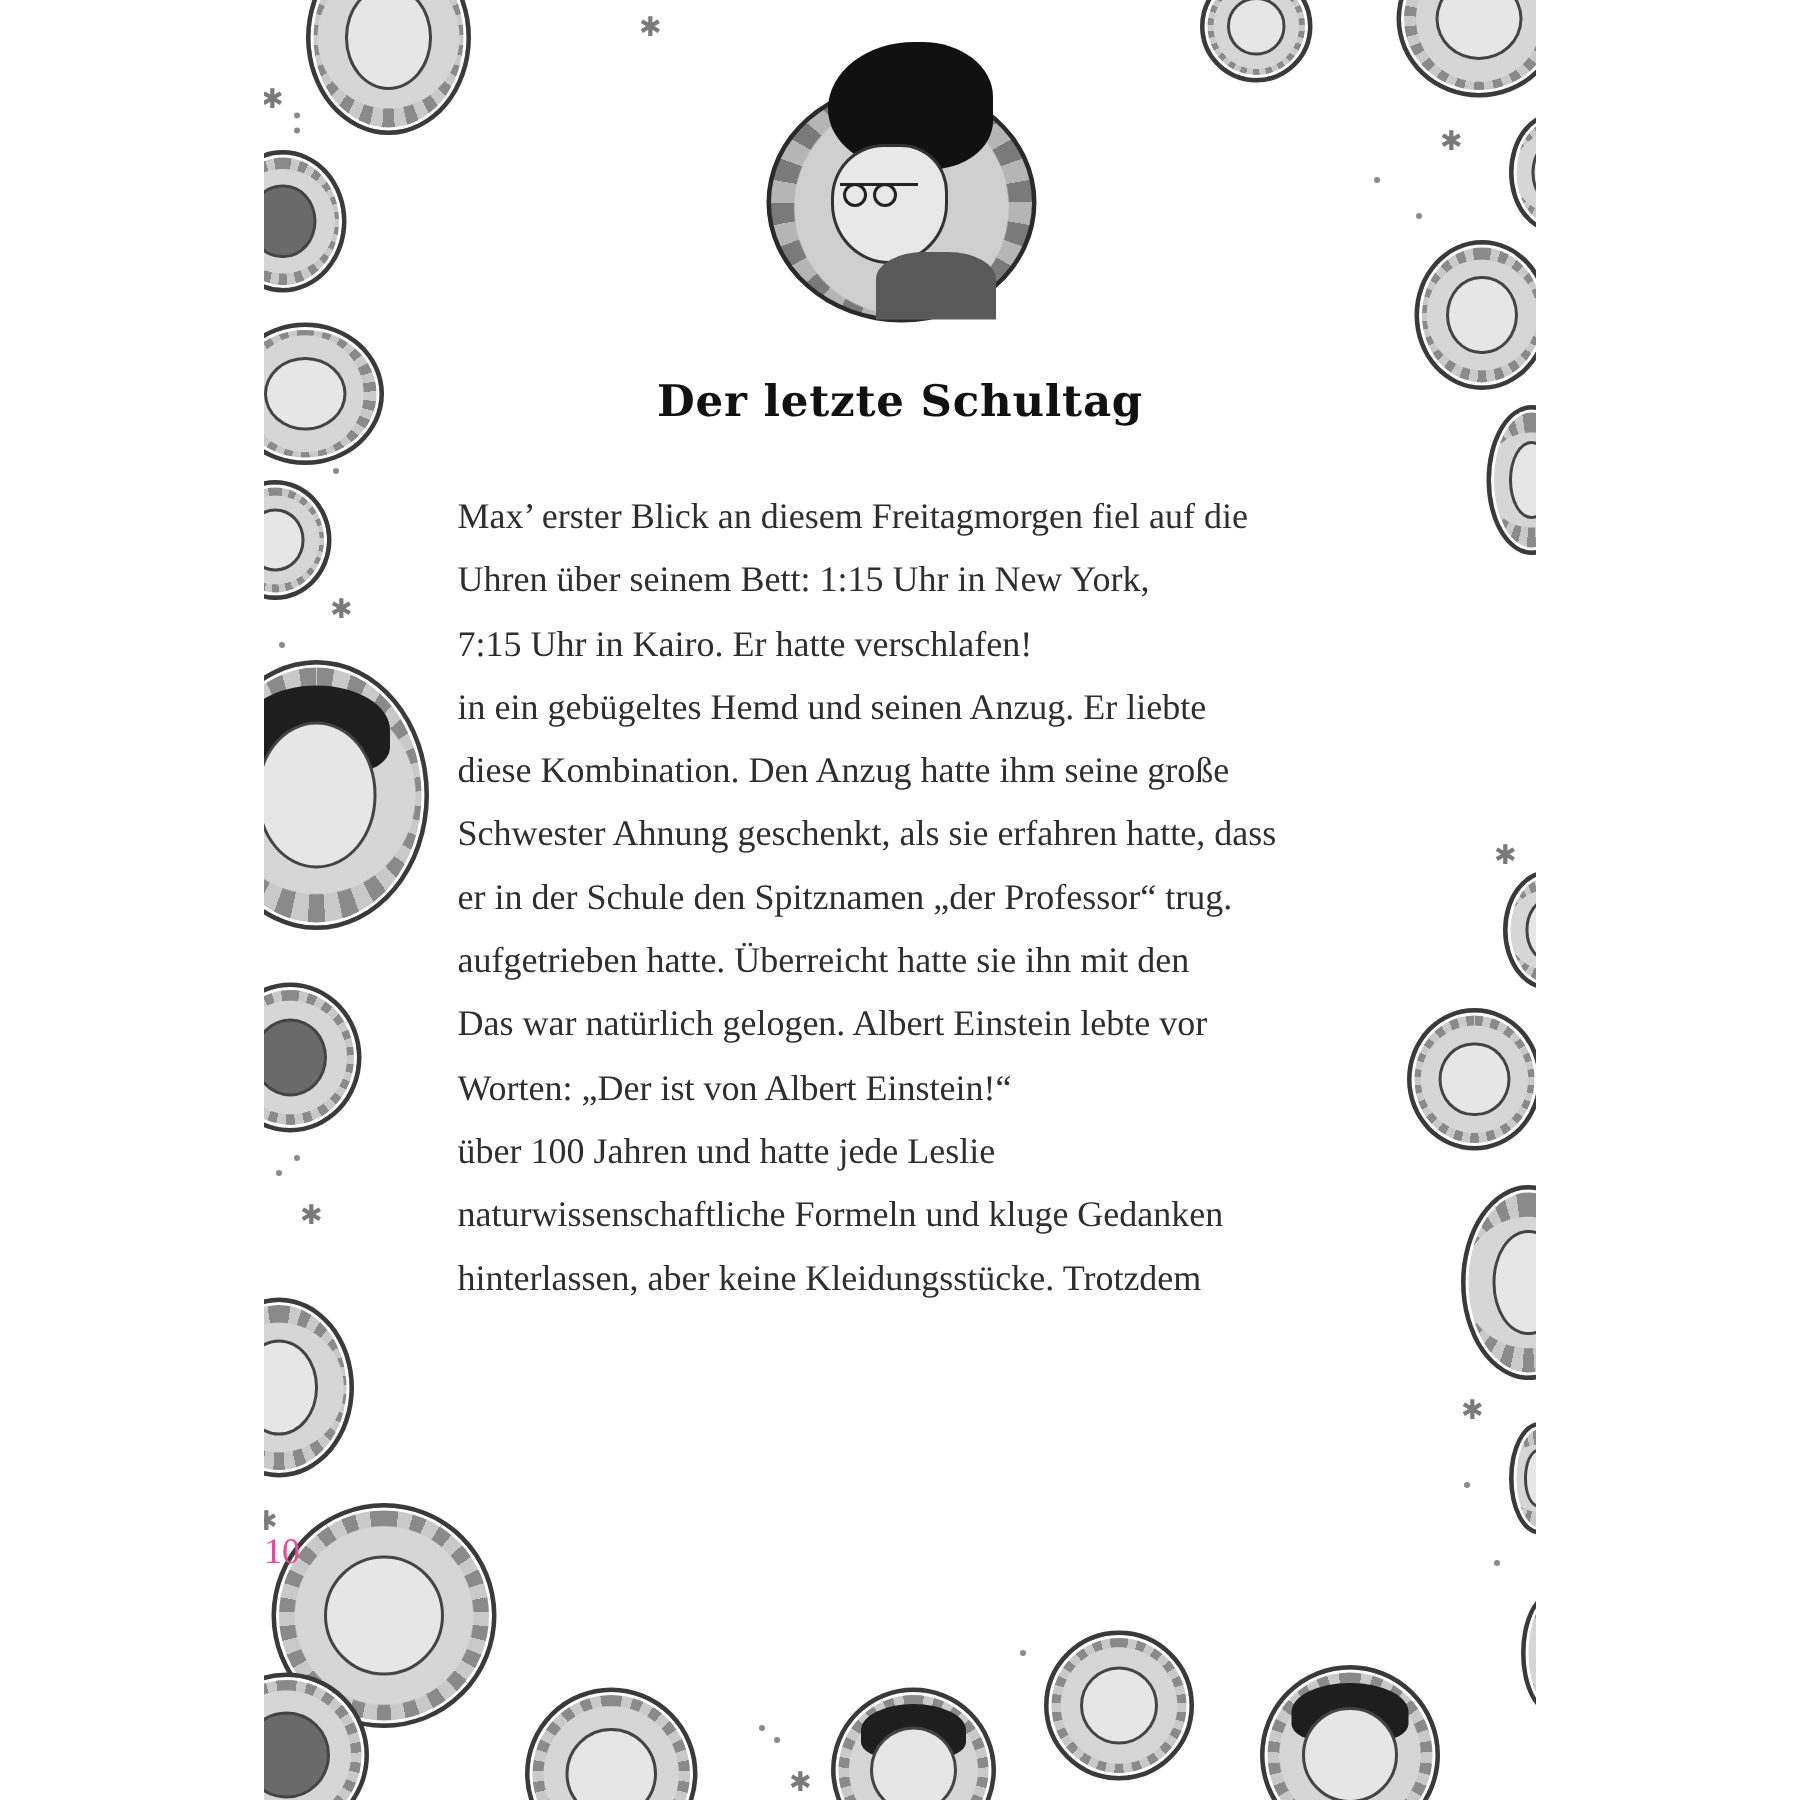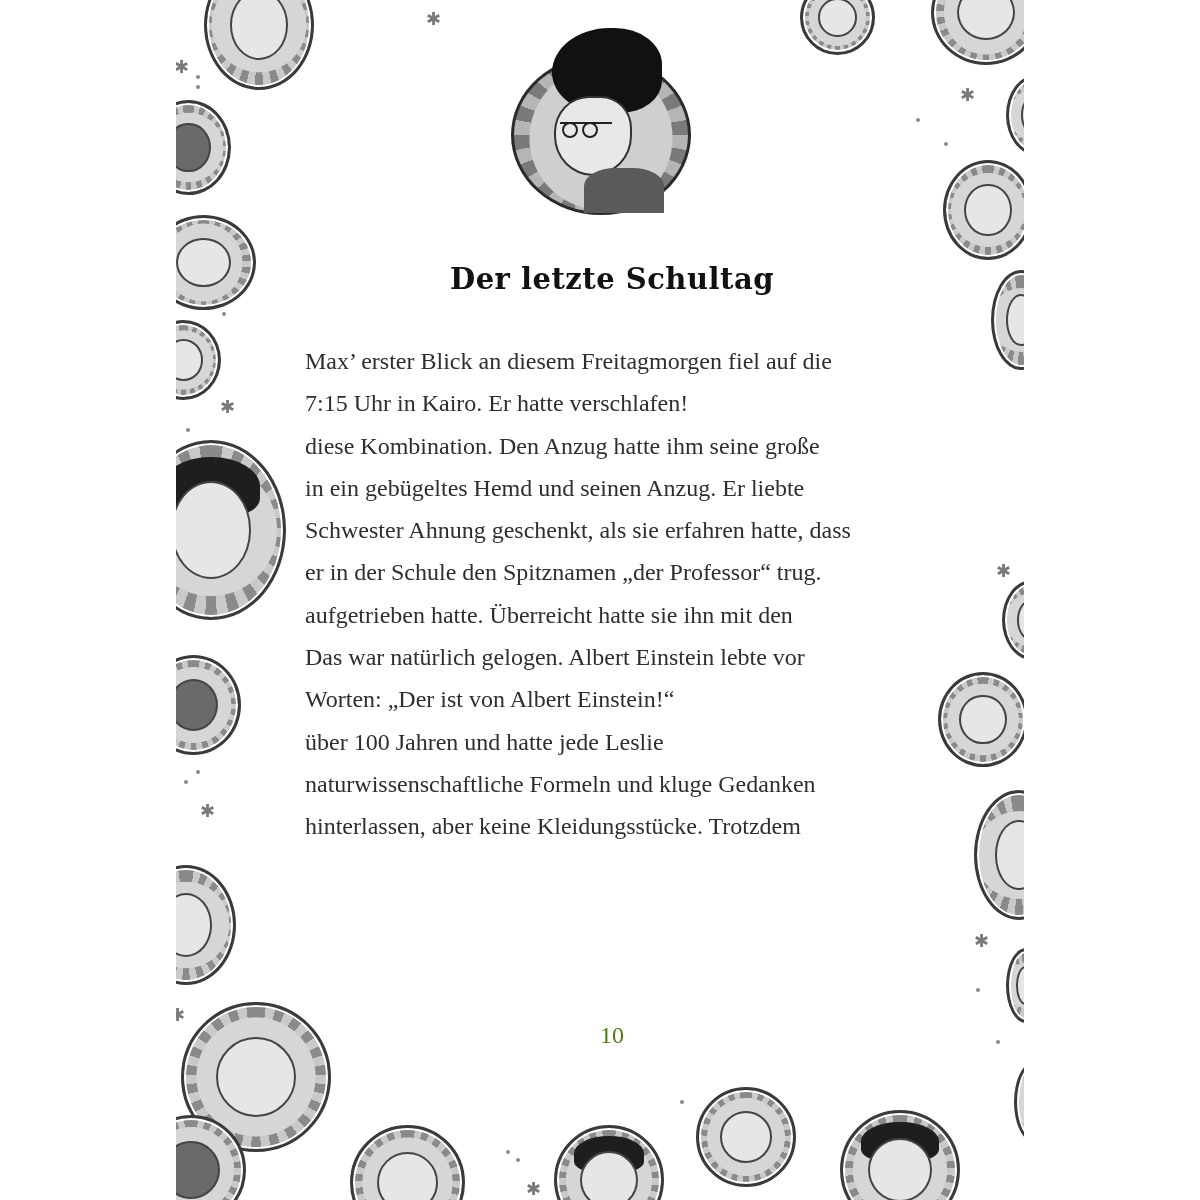--- a/index.html
+++ b/index.html
@@ -65,28 +65,28 @@
       position: absolute; left: 70px; top: 110px; width: 80px; height: 45px;
       background: #5a5a5a; border-radius: 40% 40% 0 0;
     }
 
     .chapter-title {
       position: absolute; left: 0; width: 848px; top: 250px; text-align: center;
       font-family: "DejaVu Serif", serif; font-weight: bold; font-size: 29px;
       color: #111; letter-spacing: 0.5px;
     }
     .body-text {
-      position: absolute; left: 129px; top: 340px; width: 620px;
+      position: absolute; left: 129px; top: 324px; width: 620px;
       font-family: "Liberation Serif", serif; font-size: 24px; line-height: 42.3px;
       color: #2e2e2e;
     }
     .body-text .line { display: block; white-space: nowrap; }
     .page-number {
-      position: absolute; left: 0; width: 872px; top: 1022px; text-align: center;
-      font-family: "Liberation Serif", serif; font-size: 24px; color: #4d7c0f;
+      position: absolute; left: 0; width: 872px; top: 1022px; 
+      font-family: "Liberation Serif", serif; font-size: 24px; color: #ec4899;
     }
   </style>
 </head>
 <body>
 
 <div class="page">
 
   <div class="medallion" style="left:28px; top:-40px; width:110px; height:130px;">
       <div class="face"></div>
     </div>
@@ -183,27 +183,28 @@
   <span class="dot" style="left:820px; top:1040px;"></span>
   <span class="dot" style="left:504px; top:1100px;"></span>
 
   <div class="hero">
     <div class="hero-hair"></div>
     <div class="hero-face"></div>
     <div class="hero-glasses"></div>
     <div class="hero-suit"></div>
   </div>
 
-  <h1 class="chapter-title" style="margin:12px;">Der letzte Schultag</h1>
+  <h1 class="chapter-title" style="margin:0;">Der letzte Schultag</h1>
 
   <div class="body-text">
     <span class="line">Max’ erster Blick an diesem Freitagmorgen fiel auf die</span>
+    <span class="line">Uhren über seinem Bett: 1:15 Uhr in New York,</span>
     <span class="line">7:15 Uhr in Kairo. Er hatte verschlafen!</span>
+    <span class="line">in ein gebügeltes Hemd und seinen Anzug. Er liebte</span>
     <span class="line">diese Kombination. Den Anzug hatte ihm seine große</span>
-    <span class="line">in ein gebügeltes Hemd und seinen Anzug. Er liebte</span>
     <span class="line">Schwester Ahnung geschenkt, als sie erfahren hatte, dass</span>
     <span class="line">er in der Schule den Spitznamen „der Professor“ trug.</span>
     <span class="line">aufgetrieben hatte. Überreicht hatte sie ihn mit den</span>
     <span class="line">Das war natürlich gelogen. Albert Einstein lebte vor</span>
     <span class="line">Worten: „Der ist von Albert Einstein!“</span>
     <span class="line">über 100 Jahren und hatte jede Leslie</span>
     <span class="line">naturwissenschaftliche Formeln und kluge Gedanken</span>
     <span class="line">hinterlassen, aber keine Kleidungsstücke. Trotzdem</span>
   </div>
 

